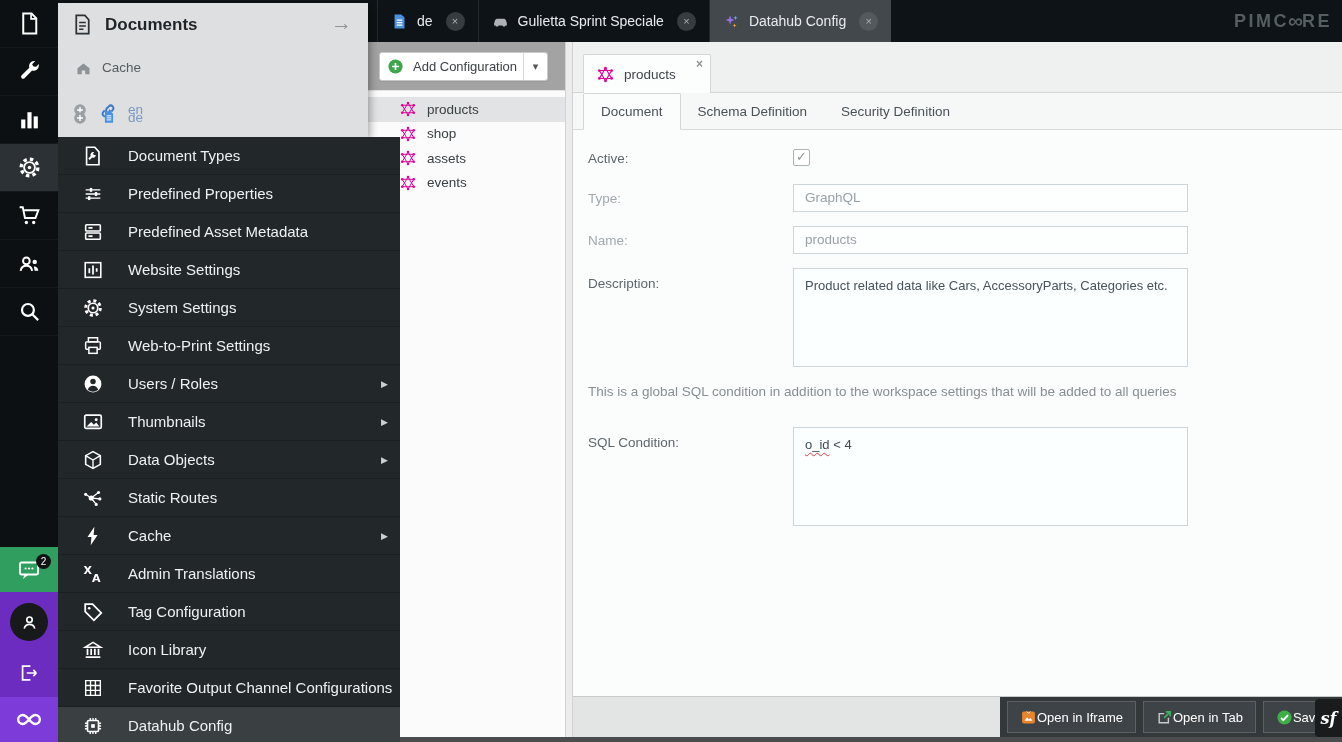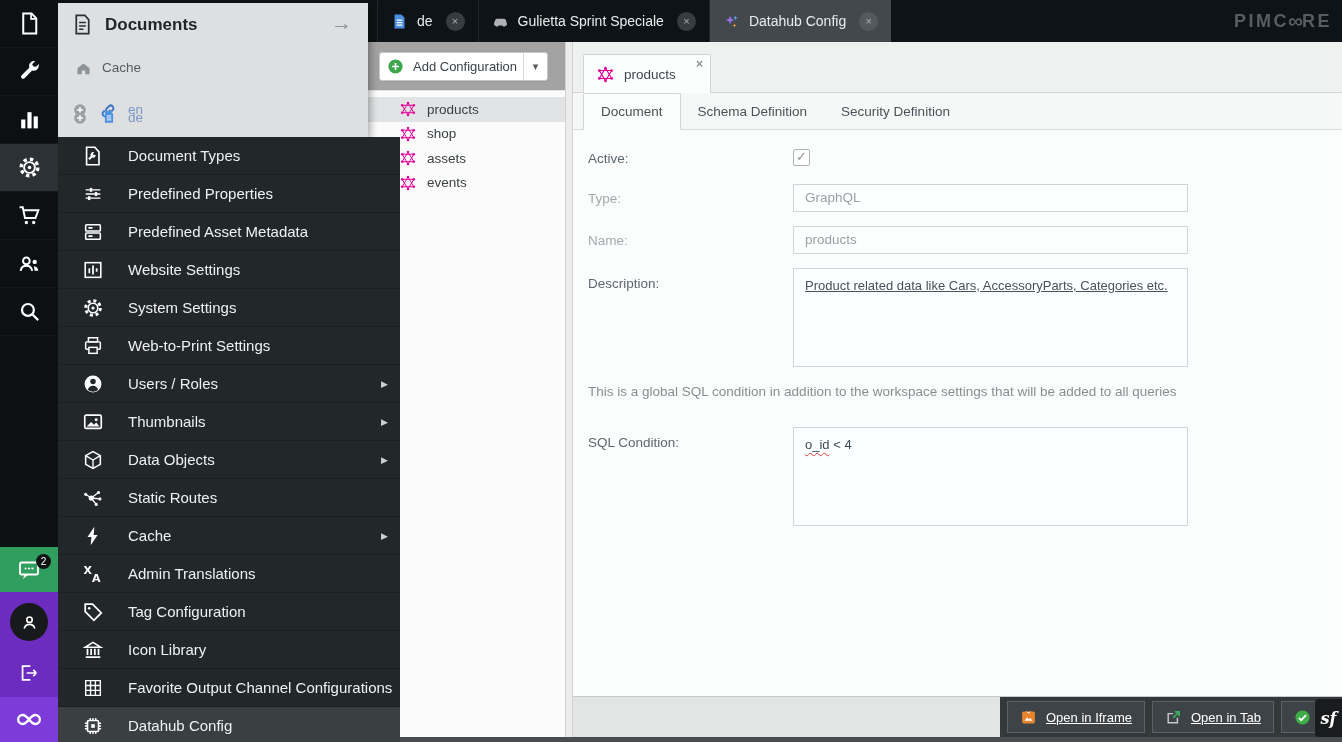--- a/index.html
+++ b/index.html
@@ -81,21 +81,21 @@
   .flabel{position:absolute;left:15px;font-size:13.5px;color:#5d686e;}
   .flabel.dim{color:#a2aaae;}
   .checkbox{position:absolute;left:220px;top:19px;width:15px;height:15px;background:#fff;border:1px solid #aeb3b6;border-radius:2px;cursor:pointer;color:#8e969a;font-size:13px;font-weight:bold;line-height:14px;text-align:center;}
   .field{position:absolute;left:220px;width:371px;background:#fdfefe;border:1px solid #ccd6da;font-size:13.5px;color:#98a1a6;padding:0 11px;}
   .field.line{height:26px;line-height:26px;}
   .field.area{height:81px;padding:8px 11px;color:#47525a;font-size:13px;line-height:1.45;background:#fcffff;}
   .note{position:absolute;left:15px;top:254px;font-size:13.5px;color:#878f93;width:740px;}
   .misspell{text-decoration:underline wavy #e03c3c 1px;text-underline-offset:3px;}
   .footer{position:absolute;left:0;bottom:0;width:100%;height:40px;background:#e3e4e4;border-top:1px solid #c9cacb;}
   .footer-btns{position:absolute;right:0;top:0;height:40px;width:342px;background:#33383b;display:flex;align-items:center;gap:7px;padding-left:7px;box-sizing:border-box;}
-  .fbtn{height:30px;background:#3e4347;border:1px solid #5c6165;color:#fff;font-size:13px;display:flex;align-items:center;gap:9px;padding:0 12px;cursor:pointer;white-space:nowrap;flex:0 0 auto;text-decoration:underline;}
+  .fbtn{height:30px;background:#3e4347;border:1px solid #5c6165;color:#fff;font-size:13px;display:flex;align-items:center;gap:0;padding:0 12px;cursor:pointer;white-space:nowrap;flex:0 0 auto;}
   .fbtn .icn{width:17px;height:17px;}
   .sf-badge{position:absolute;right:0;top:2px;width:27px;height:38px;background:#191b1c;border-radius:4px 0 0 4px;color:#fff;display:flex;align-items:center;justify-content:center;font-family:"DejaVu Serif","Liberation Serif",serif;font-style:italic;font-weight:bold;font-size:16px;cursor:pointer;}
   .bottom-strip{position:absolute;left:368px;top:737px;width:974px;height:5px;background:#4a4c4e;z-index:20;}
 </style>
 </head>
 <body>
 
 <div class="stage">
 
   <div class="top-bar">
@@ -247,21 +247,21 @@
       <div class="flabel" style="top:21px;">Active:</div>
       <div class="checkbox"><span>✓</span></div>
 
       <div class="flabel dim" style="top:61px;">Type:</div>
       <div class="field line" style="top:54px;">GraphQL</div>
 
       <div class="flabel dim" style="top:103px;">Name:</div>
       <div class="field line" style="top:96px;">products</div>
 
       <div class="flabel" style="top:146px;">Description:</div>
-      <div class="field area" style="top:138px;text-decoration:underline;">Product related data like Cars, AccessoryParts, Categories etc.</div>
+      <div class="field area" style="top:138px;">Product related data like Cars, AccessoryParts, Categories etc.</div>
 
       <div class="note">This is a global SQL condition in addition to the workspace settings that will be added to all queries</div>
 
       <div class="flabel" style="top:305px;">SQL Condition:</div>
       <div class="field area" style="top:297px;color:#3e4a52;" id="sql-field"><span class="misspell">o_id</span><span> &lt; 4</span></div>
     </div>
     <div class="footer">
       <div class="footer-btns" id="footer-buttons">
           <div class="fbtn">
             <span class="icn">

